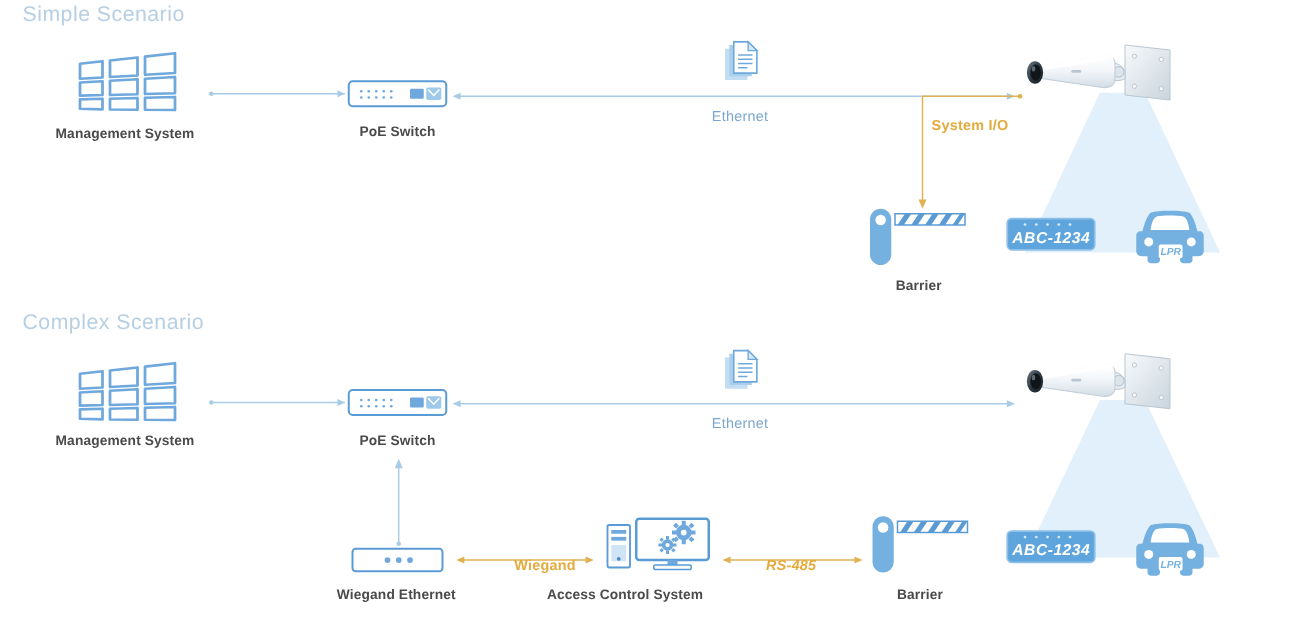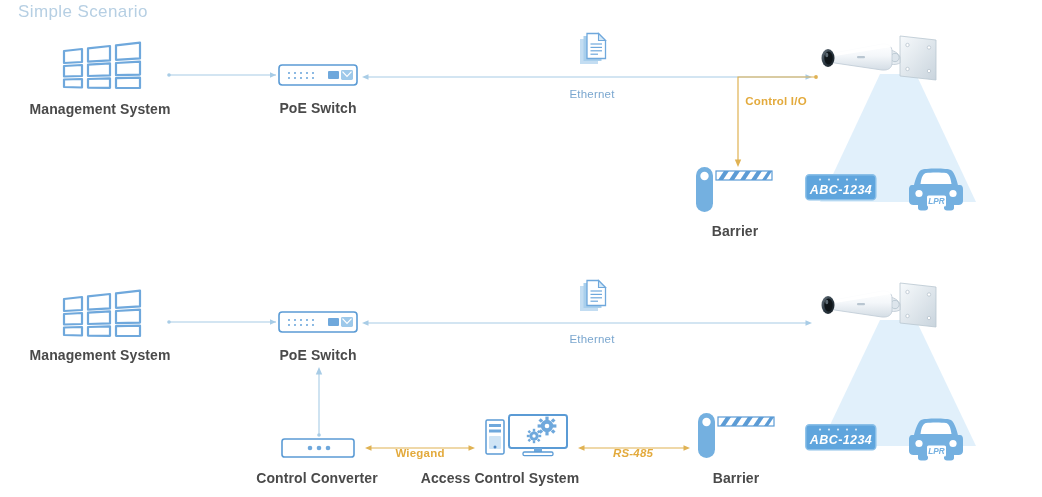--- a/index.html
+++ b/index.html
@@ -26,21 +26,21 @@
     font-size: 17px;
     font-weight: 400;
     letter-spacing: .4px;
     color: #b6cfe3;
     white-space: nowrap;
   }
 
   
   .node-label {
     position: absolute;
-    font-size: 14px;
+    font-size: 11px;
     font-weight: 700;
     color: #4a4a4a;
     white-space: nowrap;
     transform: translateX(-50%);
     letter-spacing: .1px;
   }
 
   
   .link-label {
     position: absolute;
@@ -149,21 +149,21 @@
   </div>
   <div class="link-label blue" style="left:592px; top:88px;">Ethernet</div>
 
   <div class="conn" style="left:732px; top:74px;">
     <svg width="86" height="96" viewBox="0 0 86 96">
       <path d="M84,3 L6,3 L6,86" fill="none" stroke="#e0b253" stroke-width="1.2"></path>
       <circle cx="84" cy="3" r="1.9" fill="#e0b253"></circle>
       <path d="M6,93 L2.8,85.5 L9.2,85.5 Z" fill="#e0b253"></path>
     </svg>
   </div>
-  <div class="link-label amber" style="left:776px; top:95px;">Control I/O</div>
+  <div class="link-label amber" style="left:776px; top:95px;">System I/O</div>
 
   <div class="icon" style="left:696px; top:166px;">
     <svg width="80" height="48" viewBox="0 0 80 48">
       <rect x="0" y="1" width="17" height="45" rx="8.5" fill="#74b0e0"></rect>
       <circle cx="8.5" cy="10" r="4.2" fill="#ffffff"></circle>
       <g>
         <rect x="20" y="5" width="56" height="9" fill="#ffffff" stroke="#5b9bd5" stroke-width="1.2"></rect>
         <g fill="#5b9bd5">
           <path d="M22,14 L28,5 L33,5 L27,14 Z"></path>
           <path d="M33,14 L39,5 L44,5 L38,14 Z"></path>
@@ -248,20 +248,21 @@
                C1,22 2,20 4,20 Z" fill="#74b0e0"></path>
       <path d="M12.5,19 C13.5,11.5 15.5,8.5 18,8 C22,7.2 34,7.2 38,8
                C40.5,8.5 42.5,11.5 43.5,19 Z" fill="#ffffff"></path>
       <circle cx="11" cy="28.5" r="3.6" fill="#ffffff"></circle>
       <circle cx="45" cy="28.5" r="3.6" fill="#ffffff"></circle>
       <rect x="19" y="30.5" width="19" height="11" rx="1.6" fill="#ffffff"></rect>
       <text x="28.5" y="39" font-family="'Liberation Sans',sans-serif" font-size="8.2" font-weight="700" fill="#74b0e0" text-anchor="middle">LPR</text>
     </svg>
   </div>
 
+  <div class="section-title" style="left:18px; top:248px;">Complex Scenario</div>
 
   <div class="icon" style="left:60px; top:284px;">
     <svg width="84" height="52" viewBox="0 0 84 52">
       <g fill="none" stroke="#6fa8dc" stroke-width="2.2" stroke-linejoin="round">
         <path d="M4,15 L22,13 L22,26 L4,27 Z"></path>
         <path d="M28,12.4 L50,10 L50,24.4 L28,25.6 Z"></path>
         <path d="M56,9.3 L80,6.6 L80,22.4 L56,23.8 Z"></path>
         <path d="M4,30 L22,29 L22,40 L4,40.5 Z"></path>
         <path d="M28,28.6 L50,27.4 L50,39.4 L28,40 Z"></path>
         <path d="M56,27 L80,25.6 L80,38.6 L56,39.2 Z"></path>
@@ -338,30 +339,30 @@
   <div class="icon" style="left:281px; top:438px;">
     <svg width="74" height="20" viewBox="0 0 74 20">
       <rect x="1" y="1" width="72" height="18" rx="2.6" fill="#ffffff" stroke="#5b9bd5" stroke-width="1.6"></rect>
       <g fill="#6fa8dc">
         <circle cx="29" cy="10" r="2.3"></circle>
         <circle cx="38" cy="10" r="2.3"></circle>
         <circle cx="47" cy="10" r="2.3"></circle>
       </g>
     </svg>
   </div>
-  <div class="node-label" style="left:317px; top:470px;">Control Converter</div>
+  <div class="node-label" style="left:317px; top:470px;">Wiegand Ethernet</div>
 
   <div class="conn" style="left:365px; top:443px;">
     <svg width="110" height="10" viewBox="0 0 110 10">
       <line x1="6" y1="5" x2="104" y2="5" stroke="#e0b253" stroke-width="1.2"></line>
       <path d="M0,5 L6.5,2.2 L6.5,7.8 Z" fill="#e0b253"></path>
       <path d="M110,5 L103.5,2.2 L103.5,7.8 Z" fill="#e0b253"></path>
     </svg>
   </div>
-  <div class="link-label amber" style="left:420px; top:447px;">Wiegand</div>
+  <div class="link-label amber" style="left:436px; top:447px;">Wiegand</div>
 
   <div class="icon" style="left:485px; top:414px;">
     <svg width="86" height="44" viewBox="0 0 86 44">
 
       <rect x="1" y="6" width="18" height="34" rx="1.4" fill="#ffffff" stroke="#5b9bd5" stroke-width="1.5"></rect>
       <rect x="4" y="10" width="12" height="3" fill="#6fa8dc"></rect>
       <rect x="4" y="15.5" width="12" height="3" fill="#6fa8dc"></rect>
       <rect x="4" y="22" width="12" height="13" rx="1" fill="#cfe4f5"></rect>
       <circle cx="10" cy="33" r="1.5" fill="#4a87c4"></circle>
 

